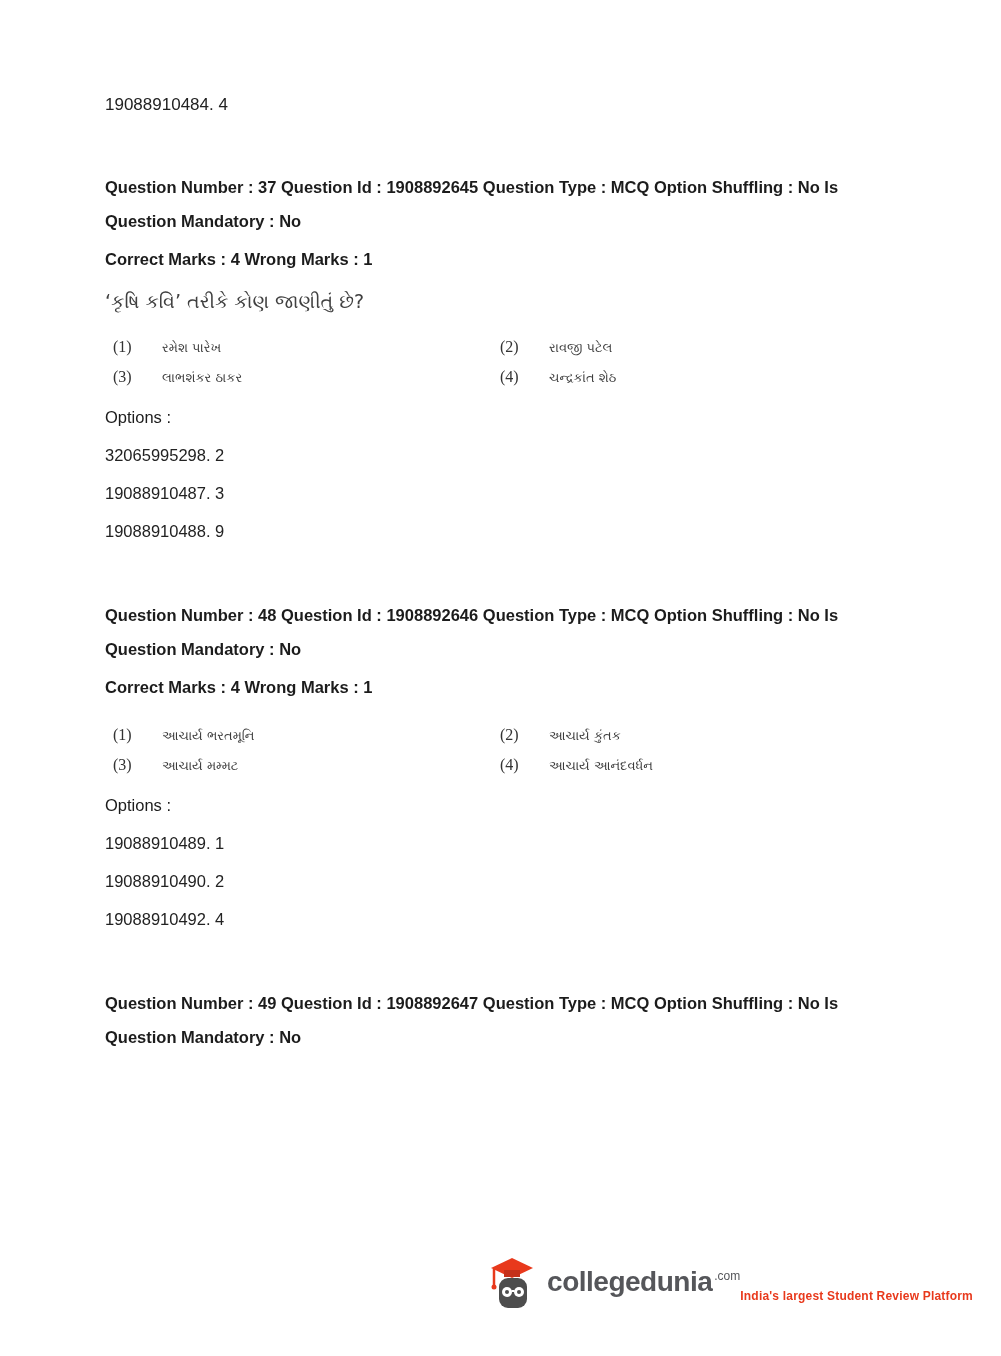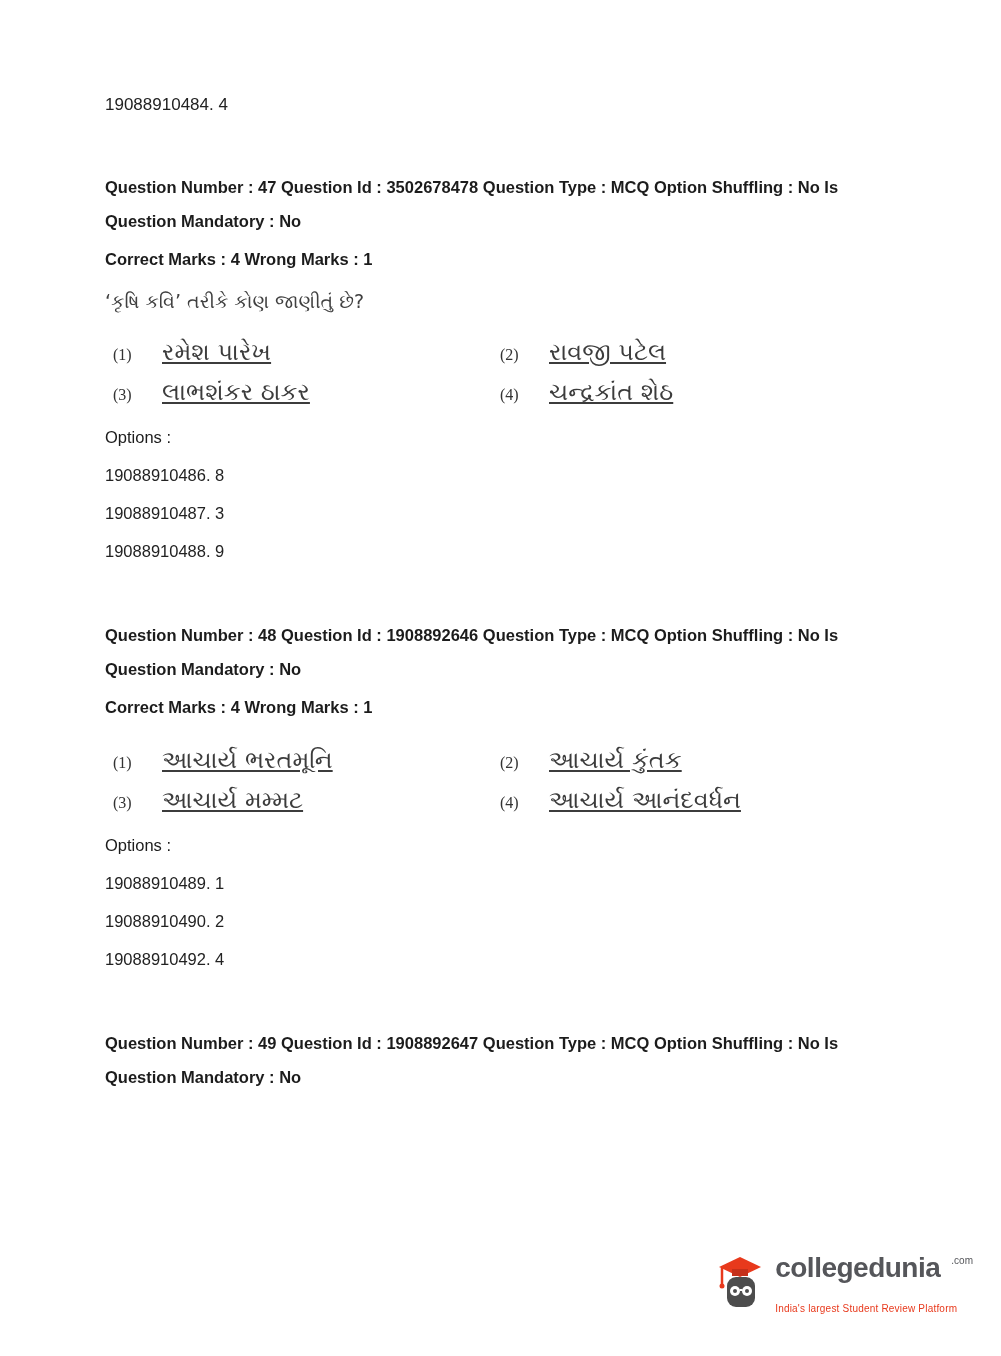--- a/index.html
+++ b/index.html
@@ -45,24 +45,23 @@
   .choice.second { width: auto; }
   .cnum {
     width: 57px;
     padding-left: 8px;
     flex: 0 0 57px;
     font-size: 16px;
     color: #333333;
     font-family: "Liberation Serif", serif;
   }
   .ctext {
-    font-size: 24px;
+    font-size: 13px;
     color: #3c3c3c;
     font-family: "DejaVu Sans", sans-serif;
-    text-decoration: underline;
   }
   .options-label {
     margin: 14px 0 2px;
     font-weight: 400;
     font-size: 16.5px;
     line-height: 34px;
     color: #1c1c1c;
   }
   .opt-id {
     margin: 0;
@@ -72,54 +71,54 @@
   }
   .footer-logo {
     position: absolute;
     right: 28px;
     bottom: 42px;
     display: flex;
     align-items: center;
     gap: 12px;
   }
   .mascot { width: 46px; height: 58px; flex: 0 0 46px; }
-  .brand-block { display: flex; flex-direction: column; }
+  .brand-block { display: flex; }
   .brand-line { display: flex; align-items: flex-start; }
   .brand-name {
     font-size: 28px;
     font-weight: 700;
     color: #55565a;
     line-height: 1;
     letter-spacing: -0.5px;
   }
   .brand-com {
-    font-size: 10px;
+    font-size: 12px;
     color: #55565a;
-    margin-left: 11px;
+    margin-left: 2px;
     line-height: 1;
     padding-top: 2px;
   }
   .tagline {
     margin-top: 21px;
-    font-size: 10px;
-    font-weight: 400;
+    font-size: 12px;
+    font-weight: 700;
     color: #e8391c;
     letter-spacing: 0.2px;
   }
 </style>
 </head>
 <body>
 
 <div class="page">
   <div class="content">
 
     <p class="answer-line">19088910484. 4</p>
 
     <section class="question-block">
-      <p class="qh">Question Number : 47 Question Id : 3502678478 Question Type : MCQ Option Shuffling : No Is</p>
+      <p class="qh">Question Number : 37 Question Id : 1908892645 Question Type : MCQ Option Shuffling : No Is</p>
       <p class="qh">Question Mandatory : No</p>
       <p class="qh marks">Correct Marks : 4 Wrong Marks : 1</p>
       <p class="qtext">‘કૃષિ કવિ’ તરીકે કોણ જાણીતું છે?</p>
       <div class="choices">
         <div class="choice-row">
           <div class="choice">
             <span class="cnum">(1)</span>
             <span class="ctext">રમેશ પારેખ</span>
           </div>
           <div class="choice second">
@@ -132,21 +131,21 @@
             <span class="cnum">(3)</span>
             <span class="ctext">લાભશંકર ઠાકર</span>
           </div>
           <div class="choice second">
             <span class="cnum">(4)</span>
             <span class="ctext">ચન્દ્રકાંત શેઠ</span>
           </div>
         </div>
       </div>
       <p class="options-label">Options :</p>
-      <p class="opt-id">19088910486. 8</p>
+      <p class="opt-id">32065995298. 2</p>
       <p class="opt-id">19088910487. 3</p>
       <p class="opt-id">19088910488. 9</p>
     </section>
 
     <section class="question-block">
       <p class="qh">Question Number : 48 Question Id : 1908892646 Question Type : MCQ Option Shuffling : No Is</p>
       <p class="qh">Question Mandatory : No</p>
       <p class="qh marks">Correct Marks : 4 Wrong Marks : 1</p>
       <div class="choices">
         <div class="choice-row">

